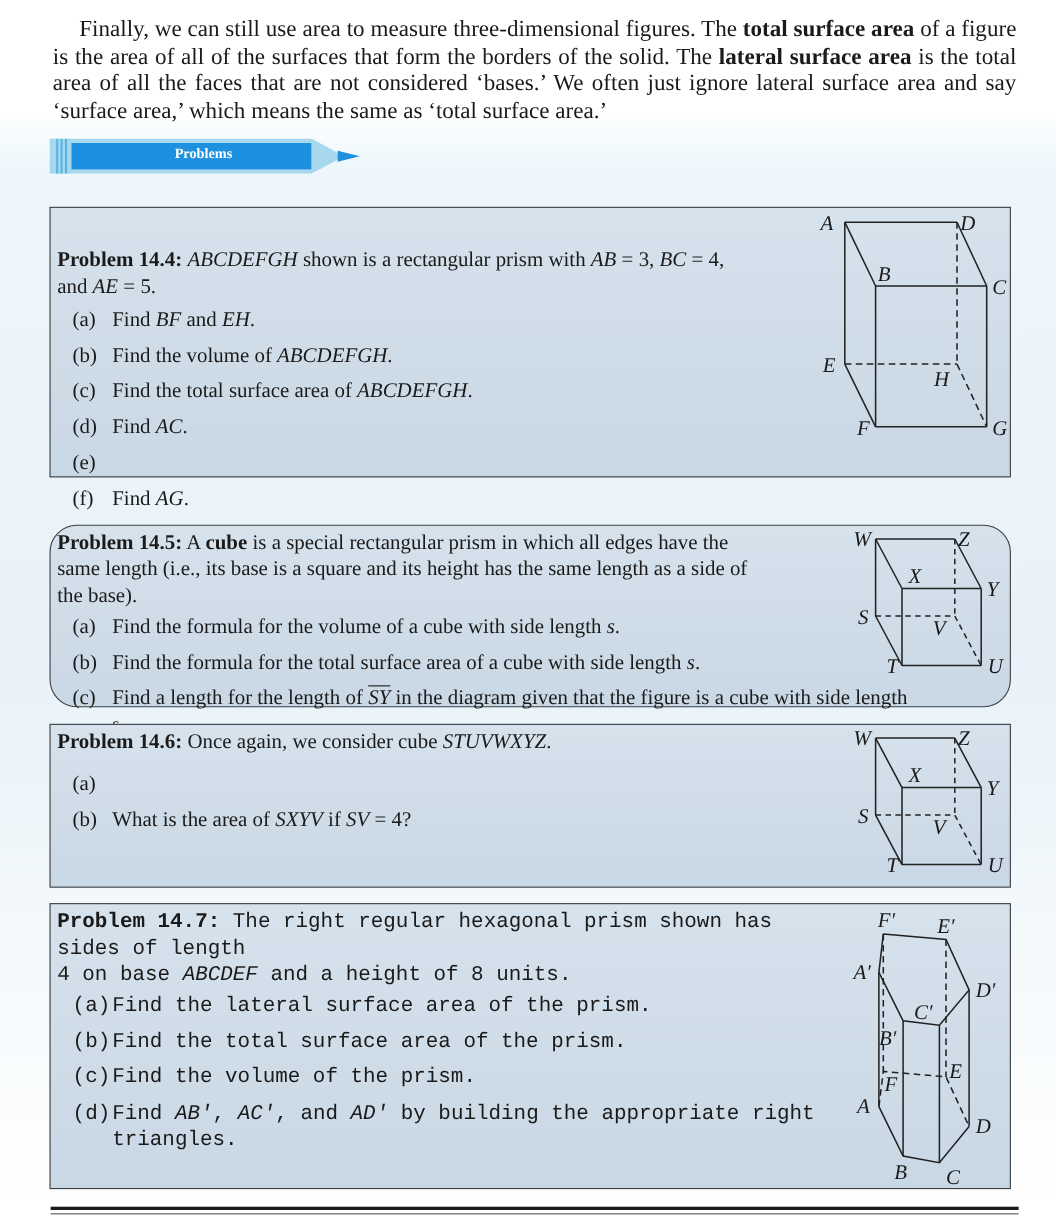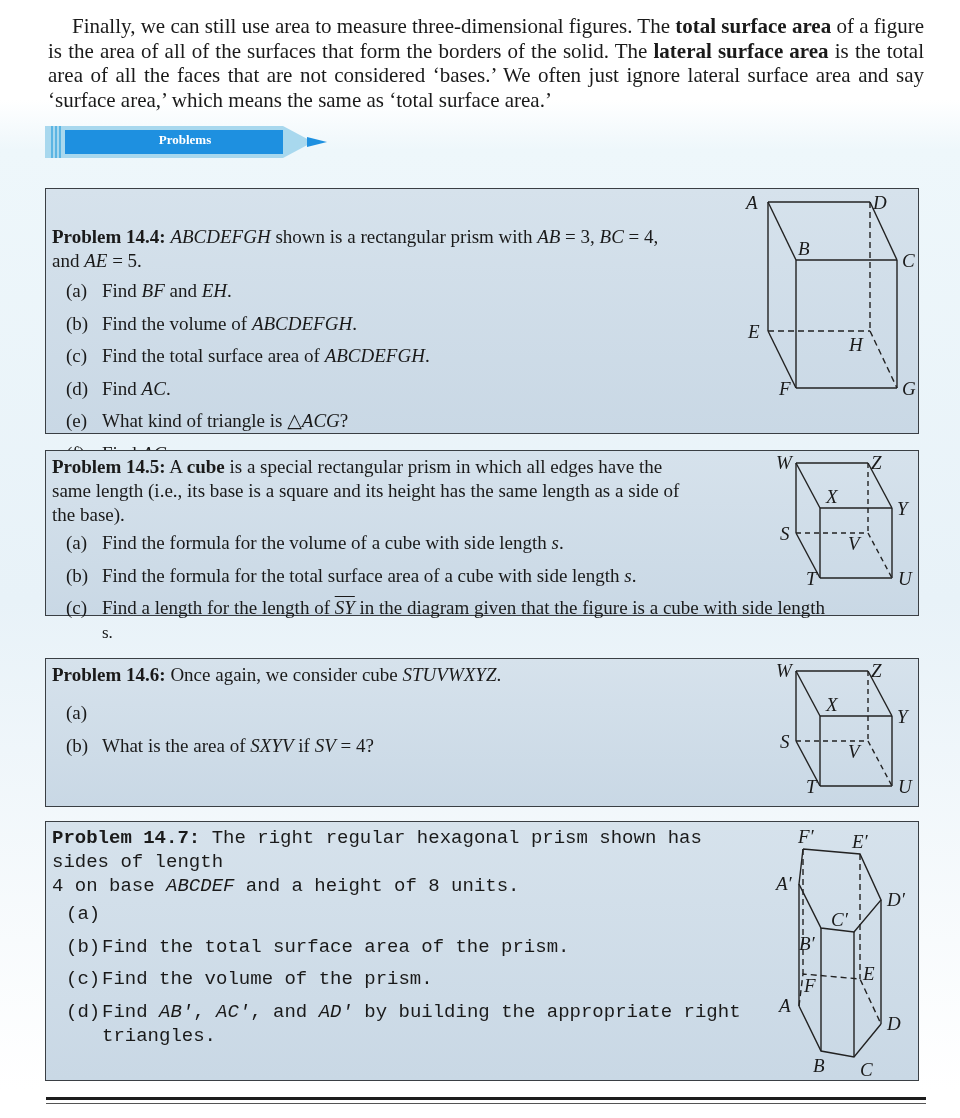--- a/index.html
+++ b/index.html
@@ -71,21 +71,20 @@
       <div class="item">
           <span class="lbl">(c)</span>
           <span class="body"><span>Find the total surface area of </span><i>ABCDEFGH</i><span>.</span></span>
         </div>
       <div class="item">
           <span class="lbl">(d)</span>
           <span class="body"><span>Find </span><i>AC</i><span>.</span></span>
         </div>
       <div class="item">
           <span class="lbl">(e)</span>
-          <span class="body"><span>What kind of triangle is △</span><i>ACG</i><span>?</span></span>
         </div>
       <div class="item">
           <span class="lbl">(f)</span>
           <span class="body"><span>Find </span><i>AG</i><span>.</span></span>
         </div>
     </div>
   </div>
   <div class="fig" style="left:690px;top:0;">
     <svg width="180" height="240" stroke="#222" stroke-width="1.4" fill="none">
 
@@ -108,21 +107,21 @@
         <text x="166" y="78">C</text>
         <text x="12" y="149">E</text>
         <text x="113" y="162">H</text>
         <text x="43" y="206">F</text>
         <text x="166" y="206">G</text>
       </g>
     </svg>
   </div>
 </div>
 
-<div class="pbox" style="top:450px;height:166px;">
+<div class="pbox" style="top:477px;height:166px;border-radius:25px;">
   <div class="txt" style="width:866px;">
     <div style="width:720px;">
       <span class="ptitle">Problem 14.5:</span><span> A </span><b>cube</b><span> is a special rectangular prism in which all edges have the</span>
     </div>
     <div>same length (i.e., its base is a square and its height has the same length as a side of</div>
     <div>the base).</div>
     <div class="items" style="margin-top:4px;">
       <div class="item">
           <span class="lbl">(a)</span>
           <span class="body"><span>Find the formula for the volume of a cube with side length </span><i>s</i><span>.</span></span>
@@ -212,20 +211,21 @@
   <div class="txt" style="width:700px;font-family:Liberation Mono, monospace;">
     <div>
       <span class="ptitle">Problem 14.7:</span><span> The right regular hexagonal prism shown has sides of length</span>
     </div>
     <div>
       <span>4 on base </span><i>ABCDEF</i><span> and a height of 8 units.</span>
     </div>
     <div class="items" style="margin-top:4px;">
       <div class="item">
           <span class="lbl">(a)</span>
+          <span class="body">Find the lateral surface area of the prism.</span>
         </div>
       <div class="item">
           <span class="lbl">(b)</span>
           <span class="body">Find the total surface area of the prism.</span>
         </div>
       <div class="item">
           <span class="lbl">(c)</span>
           <span class="body">Find the volume of the prism.</span>
         </div>
       <div class="item">

